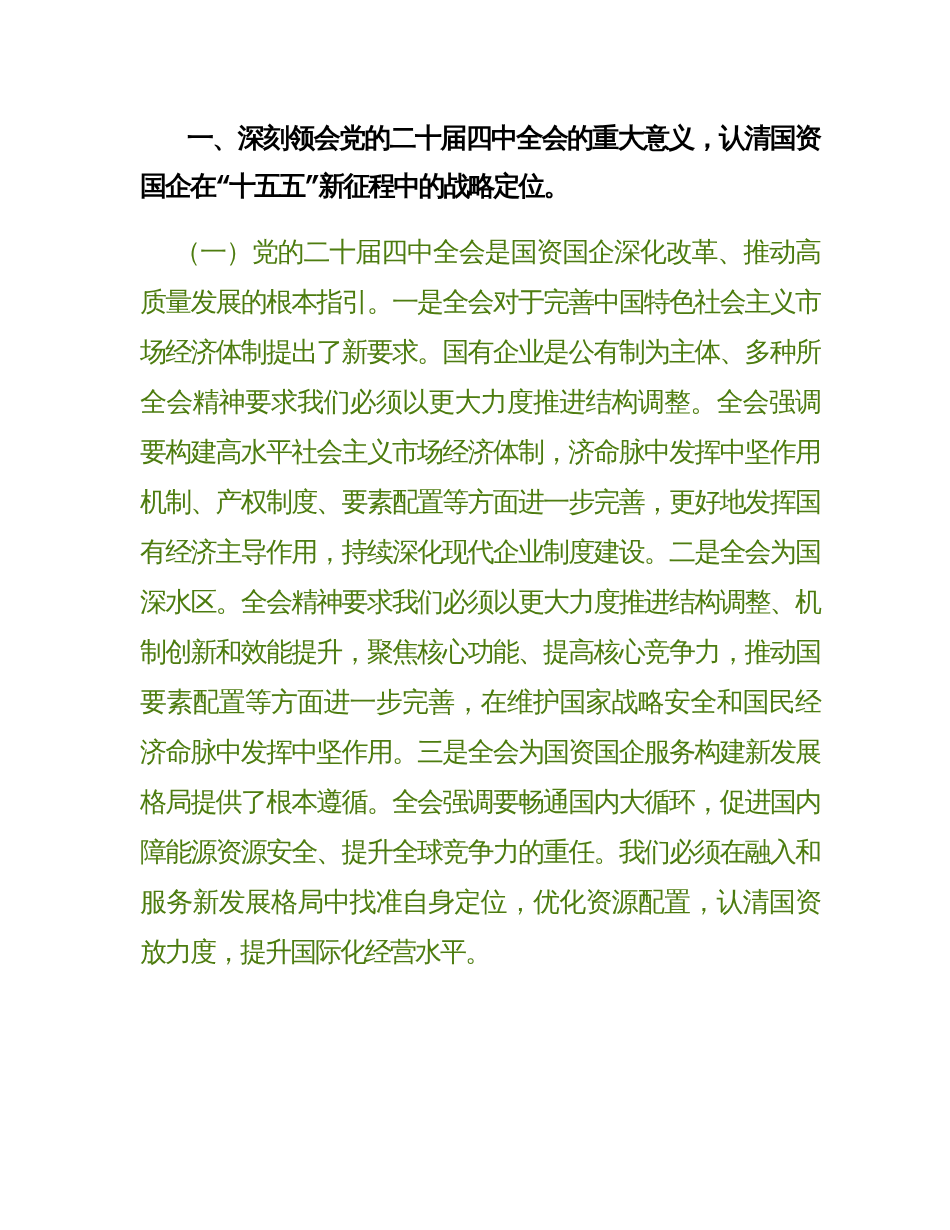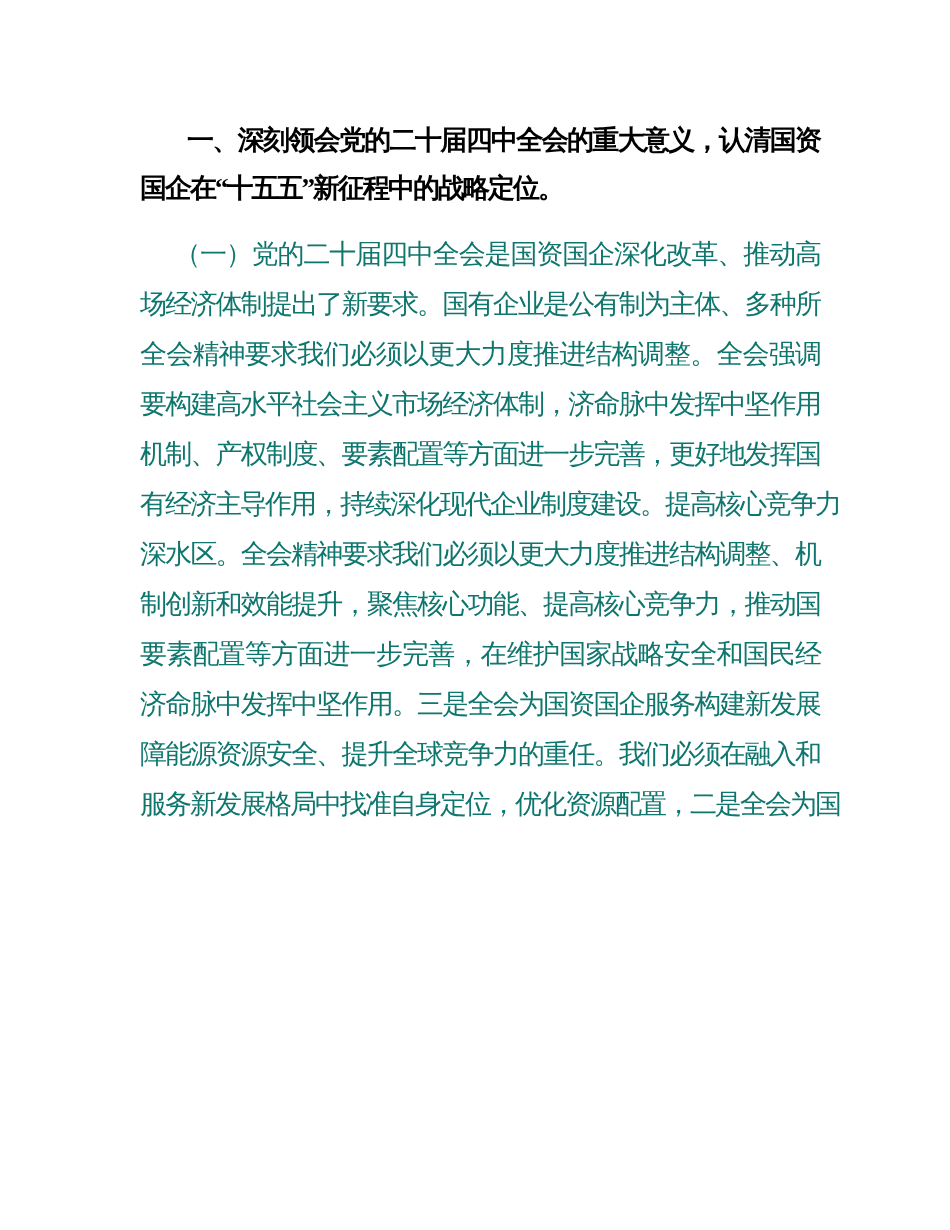--- a/index.html
+++ b/index.html
@@ -6,38 +6,38 @@
     margin: 0;
     padding: 0;
     background: #ffffff;
   }
   .page {
     position: relative;
     width: 950px;
     height: 1230px;
     background: #ffffff;
     overflow: hidden;
-    font-family: Liberation Serif, serif;
+    font-family: Liberation Mono, monospace;
   }
   .content {
     position: absolute;
     left: 140px;
     top: 0;
     width: 680px;
   }
   .heading {
     margin: 116px 0 0 0;
     color: #000000;
     font-weight: 700;
     font-size: 27px;
     line-height: 48px;
   }
   .para {
     margin-top: 17px;
-    color: #0f766e;
+    color: #4d7c0f;
     font-weight: 400;
     font-size: 27px;
     line-height: 50px;
   }
   .tline {
     white-space: nowrap;
     letter-spacing: -2px;
     text-align: justify;
     text-align-last: justify;
     text-justify: inter-character;
@@ -54,27 +54,30 @@
 <div class="page">
   <div class="content">
 
     <div class="heading">
       <div class="tline firstline">一、深刻领会党的二十届四中全会的重大意义，认清国资</div>
       <div class="tline lastline">国企在“十五五”新征程中的战略定位。</div>
     </div>
 
     <div class="para">
       <div class="tline firstline">（一）党的二十届四中全会是国资国企深化改革、推动高</div>
+      <div class="tline">质量发展的根本指引。一是全会对于完善中国特色社会主义市</div>
       <div class="tline">场经济体制提出了新要求。国有企业是公有制为主体、多种所</div>
       <div class="tline">全会精神要求我们必须以更大力度推进结构调整。全会强调</div>
       <div class="tline">要构建高水平社会主义市场经济体制，济命脉中发挥中坚作用</div>
       <div class="tline">机制、产权制度、要素配置等方面进一步完善，更好地发挥国</div>
-      <div class="tline">有经济主导作用，持续深化现代企业制度建设。提高核心竞争力</div>
+      <div class="tline">有经济主导作用，持续深化现代企业制度建设。二是全会为国</div>
       <div class="tline">深水区。全会精神要求我们必须以更大力度推进结构调整、机</div>
       <div class="tline">制创新和效能提升，聚焦核心功能、提高核心竞争力，推动国</div>
       <div class="tline">要素配置等方面进一步完善，在维护国家战略安全和国民经</div>
       <div class="tline">济命脉中发挥中坚作用。三是全会为国资国企服务构建新发展</div>
+      <div class="tline">格局提供了根本遵循。全会强调要畅通国内大循环，促进国内</div>
       <div class="tline">障能源资源安全、提升全球竞争力的重任。我们必须在融入和</div>
-      <div class="tline">服务新发展格局中找准自身定位，优化资源配置，二是全会为国</div>
+      <div class="tline">服务新发展格局中找准自身定位，优化资源配置，认清国资</div>
+      <div class="tline lastline">放力度，提升国际化经营水平。</div>
     </div>
 
   </div>
 </div>
 
 </body></html>

